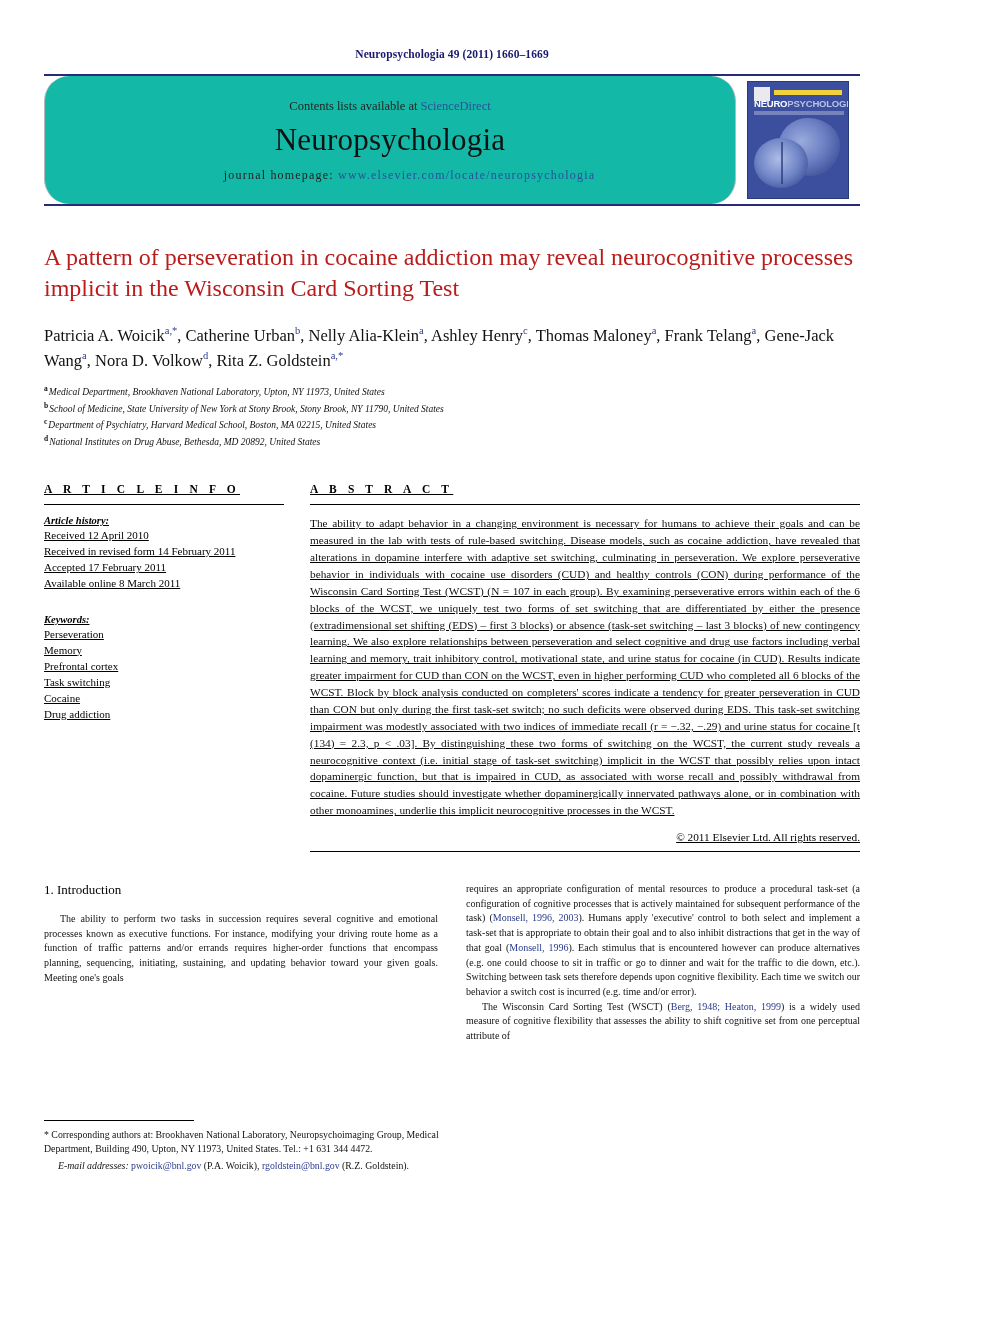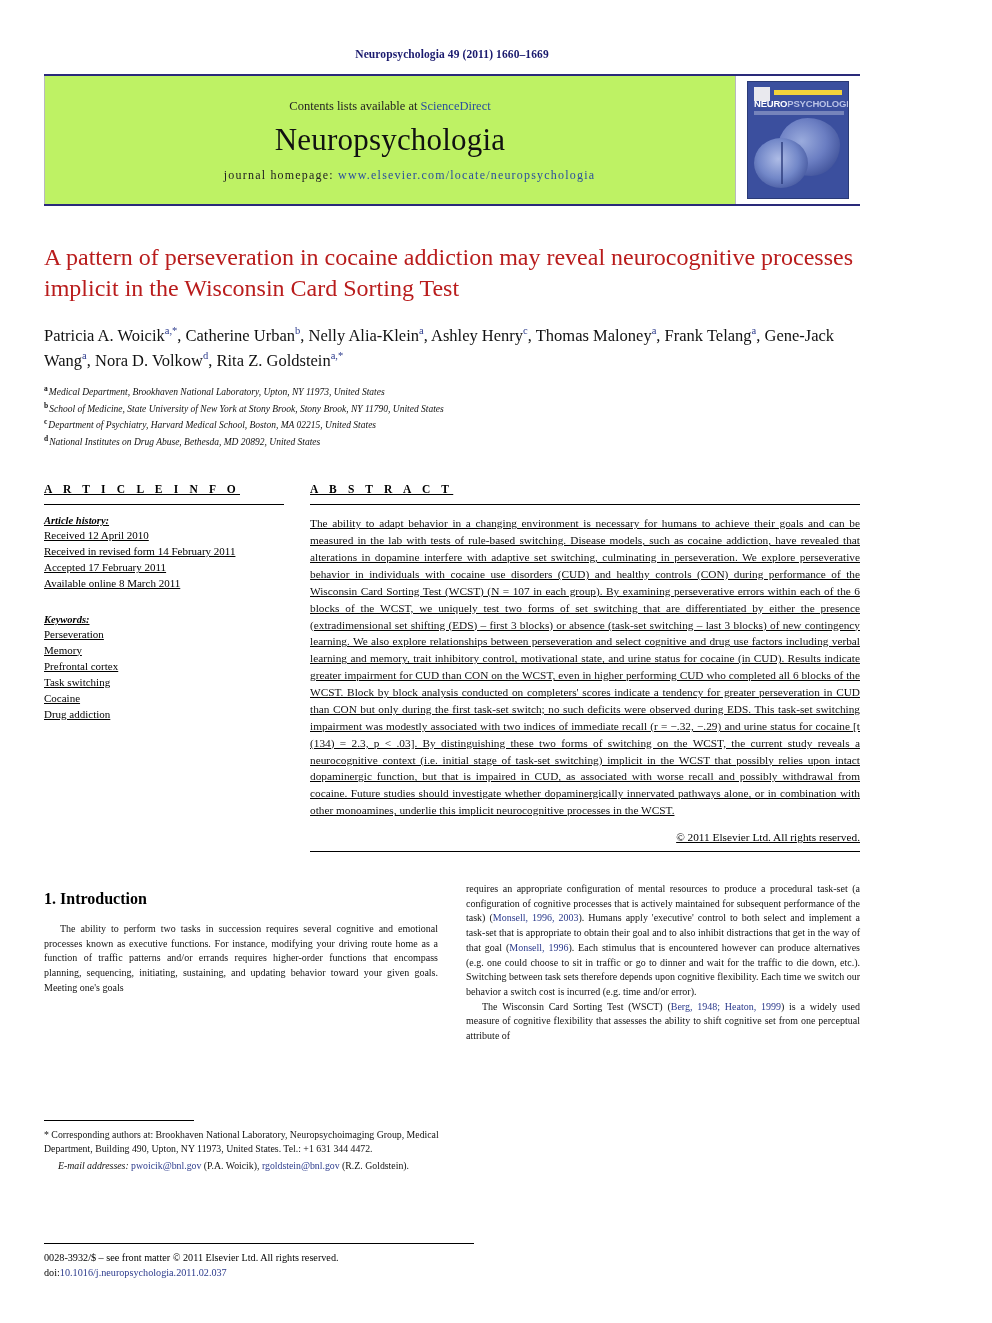--- a/index.html
+++ b/index.html
@@ -59,29 +59,30 @@
     font-family: "Liberation Serif", serif;
     color: #f08020;
     font-size: 20px;
     letter-spacing: 1.4px;
     font-weight: normal;
     margin-top: 1px;
     line-height: 1;
   }
   .mast-center {
     flex: 1 1 auto;
-    background: #bef264;
+    background: #14b8a6;
     border-left: 1px solid #b8b9bd;
     border-right: 1px solid #b8b9bd;
     display: flex;
     flex-direction: column;
     align-items: center;
     justify-content: center;
     padding: 6px 0 4px 0;
     box-sizing: border-box;
+    border-radius: 25px;
   }
   .contents-line {
     font-size: 12.5px;
     color: #222;
     margin-bottom: 10px;
   }
   .contents-line .sd {
     color: #2b4f9e;
   }
   .journal-name {
@@ -268,23 +269,23 @@
     display: flex;
     gap: 28px;
     position: relative;
   }
   .bcol {
     flex: 1 1 0;
     min-width: 0;
   }
   .sec-title {
     font-family: "Liberation Serif", serif;
-    font-size: 16px;
-    font-weight: bold;
-    margin: 8px 0 14px 0;
+    font-size: 13px;
+    font-weight: normal;
+    margin: 0 0 14px 0;
   }
   .para {
     font-size: 10px;
     line-height: 1.47;
     text-align: justify;
     text-indent: 16px;
     margin: 0 0 0 0;
     color: #111;
   }
   .para + .para { margin-top: 0; }
@@ -425,21 +426,14 @@
     </div>
     <div style="margin-top:2px; text-indent:14px">
       <span class="fn-em">E-mail addresses:</span>
       <span class="fn-link">pwoicik@bnl.gov</span>
       <span>(P.A. Woicik),</span>
       <span class="fn-link">rgoldstein@bnl.gov</span>
       <span>(R.Z. Goldstein).</span>
     </div>
   </div>
 
-  <div class="issn-block">
-    <div class="issn-rule"></div>
-    <div>0028-3932/$ – see front matter © 2011 Elsevier Ltd. All rights reserved.</div>
-    <div>
-      <span>doi:</span><span class="fn-link">10.1016/j.neuropsychologia.2011.02.037</span>
-    </div>
-  </div>
 
 </div>
 
 </body></html>

